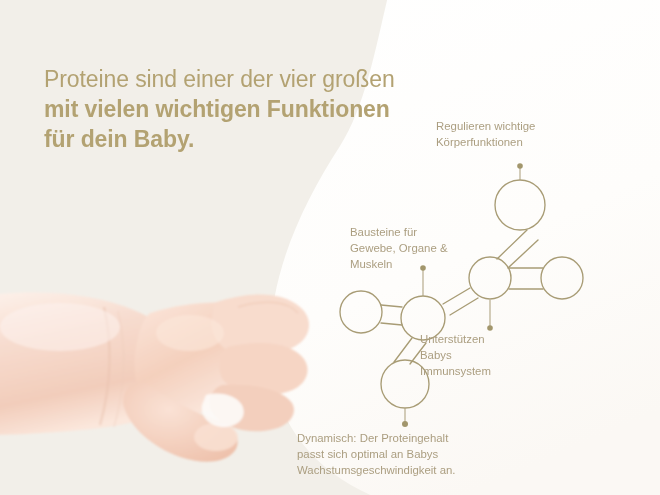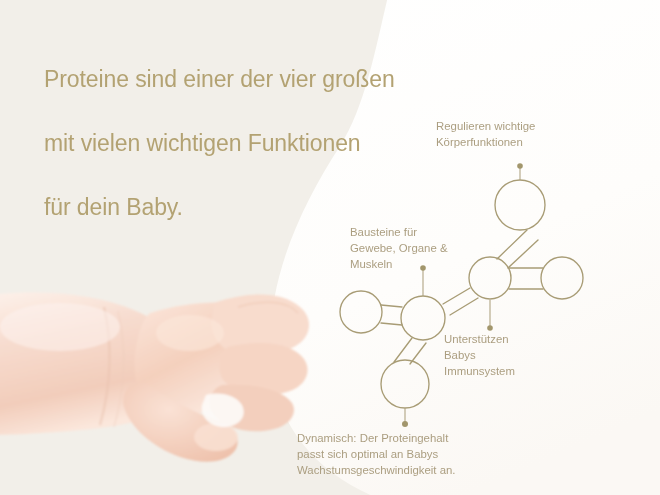--- a/index.html
+++ b/index.html
@@ -35,21 +35,21 @@
     z-index: 6;
     color: #b3a272;
     line-height: 1.30;
     letter-spacing: -0.1px;
   }
   .hl-line {
     display: block;
     font-size: 23px;
   }
   .hl-line.light { font-weight: 400; }
-  .hl-line.bold  { font-weight: 400; margin-top: 34px; }
+  .hl-line.bold  { font-weight: 700; }
 
   
   #molecule {
     position: absolute;
     left: 0;
     top: 0;
     z-index: 5;
   }
 
   
@@ -58,21 +58,21 @@
     z-index: 7;
     color: #ab9e80;
     font-size: 11.4px;
     line-height: 1.42;
     text-align: left;
     white-space: pre-line;
     font-weight: 400;
   }
   #callout-koerper   { left: 436px; top: 118px; width: 200px; }
   #callout-bausteine { left: 350px; top: 224px; width: 166px; }
-  #callout-immun     { left: 444px; top: 331px; width: 150px; }
+  #callout-immun     { left: 420px; top: 331px; width: 150px; }
   #callout-dynamisch { left: 297px; top: 430px; width: 230px; }
 
   
   #baby-arm {
     position: absolute;
     left: 0;
     top: 255px;
     width: 320px;
     height: 240px;
     z-index: 4;

